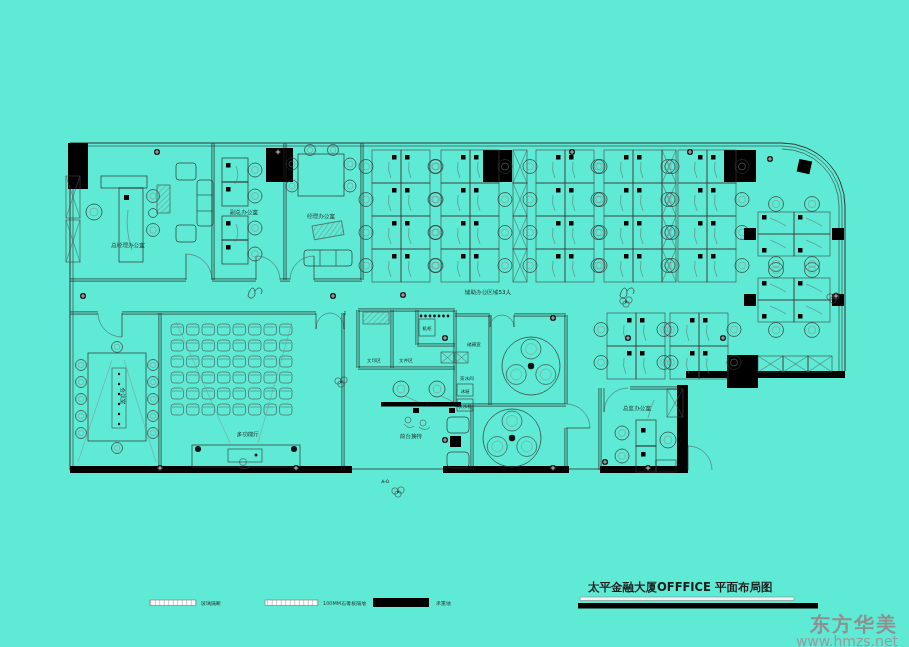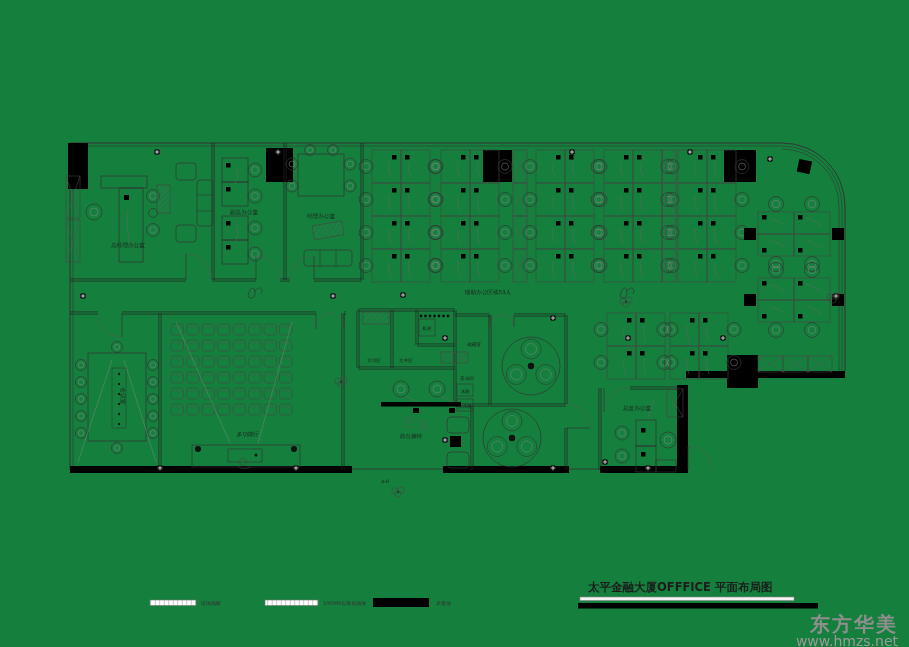--- a/index.html
+++ b/index.html
@@ -1,16 +1,16 @@
 <!DOCTYPE html>
 <html><head>
 <meta charset="utf-8">
 <style>
   html,body{margin:0;padding:0;background:#ffffff;}
-  #stage{position:relative;width:909px;height:647px;background:#15803d;overflow:hidden;
+  #stage{position:relative;width:909px;height:647px;background:#5eead4;overflow:hidden;
          font-family:"DejaVu Sans",sans-serif;}
   svg{position:absolute;left:0;top:0;}
   text{font-family:"DejaVu Sans",sans-serif;fill:#1c1c1c;}
   .room-lbl{font-size:5.6px;}
   .tiny-lbl{font-size:4.6px;}
   .note-lbl{font-size:5.6px;}
   .title-lbl{font-size:11.5px;font-weight:bold;}
   .legend-lbl{font-size:5px;fill:#333;}
   .wm-brand{font-size:20px;font-weight:bold;fill:#8f8f8f;letter-spacing:2px;}
   .wm-url{font-size:14px;fill:#9a9a9a;}

